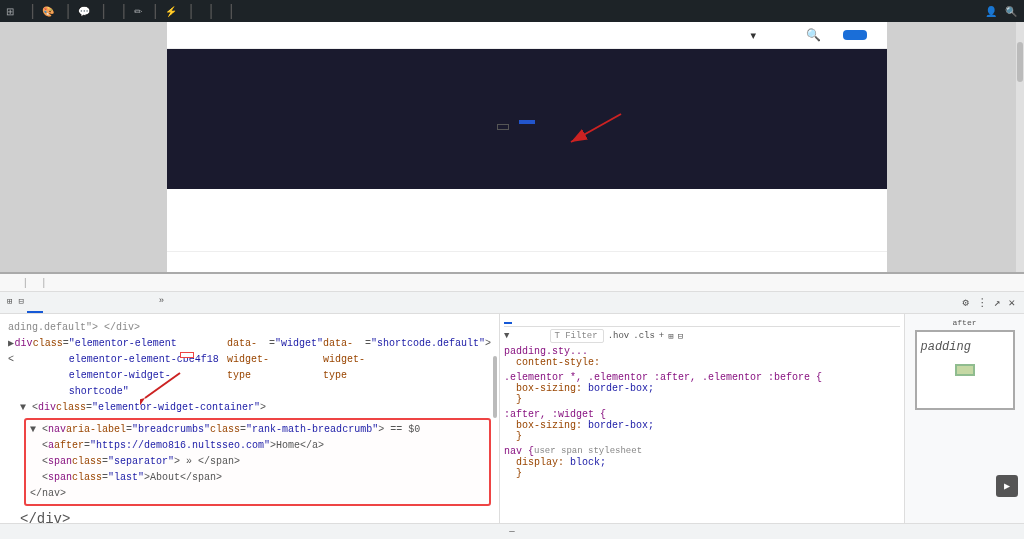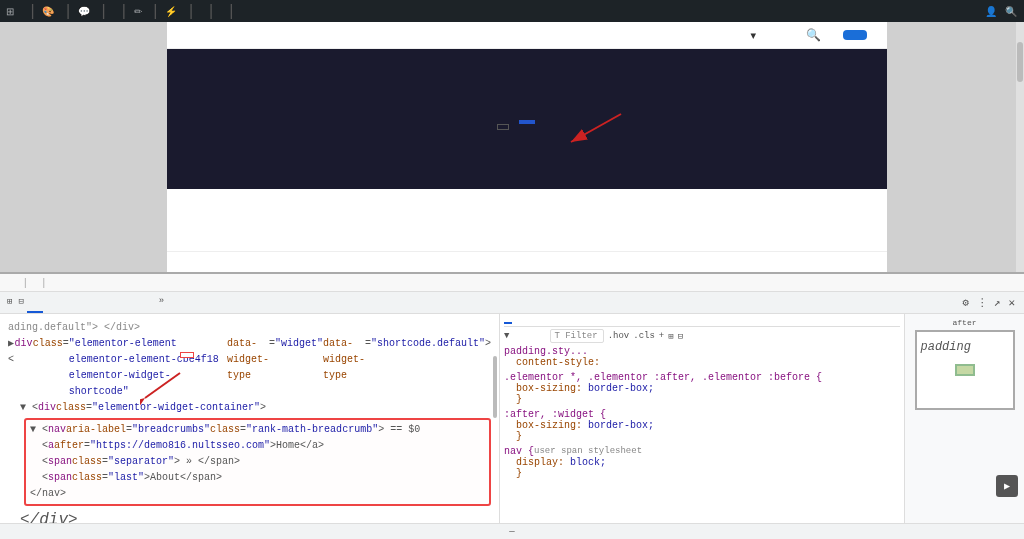--- a/index.html
+++ b/index.html
@@ -446,21 +446,21 @@
               <span style="color:#555;">    &lt;</span><span style="color:#881280;">span</span> <span style="color:#994500;">class</span>=<span style="color:#1a1aa6;">"separator"</span><span style="color:#555;">&gt; » &lt;/span&gt;</span>
             </div>
             <div class="dom-line dom-indent" style="font-size:10px; line-height:1.6;">
               <span style="color:#555;">    &lt;</span><span style="color:#881280;">span</span> <span style="color:#994500;">class</span>=<span style="color:#1a1aa6;">"last"</span><span style="color:#555;">&gt;About&lt;/span&gt;</span>
             </div>
             <div class="dom-line" style="font-size:10px; line-height:1.6;">
               <span style="color:#555;">  &lt;/nav&gt;</span>
             </div>
           </div>
         </div>
-        <div class="dom-line dom-indent" style="font-size:16px; line-height:1.6;font-style:italic;">
+        <div class="dom-line dom-indent" style="font-size:14px; line-height:1.6;">
           <span style="color:#555;">&lt;/div&gt;</span>
         </div>
 
       </div>
 
       <div style="position:absolute; top:38px; left:180px; z-index:10;">
         <div style="background:#fff; color:#cc2222; font-size:12px; font-weight:bold; font-family:Arial,sans-serif; padding:2px 6px; border:1px solid #e44;">
           <span></span>
         </div>
         <svg width="50" height="40" style="position:absolute; top:16px; left:-40px;">

